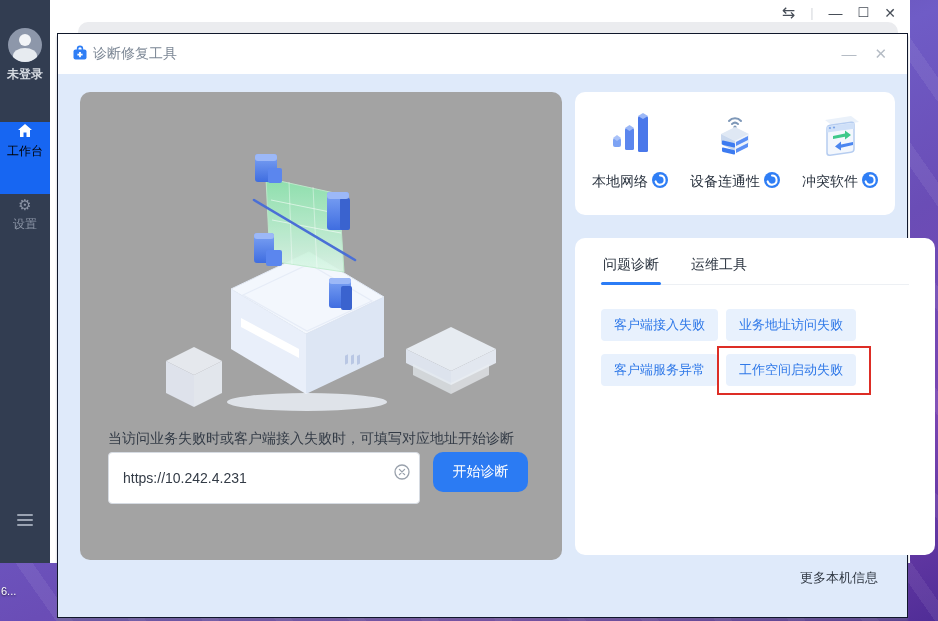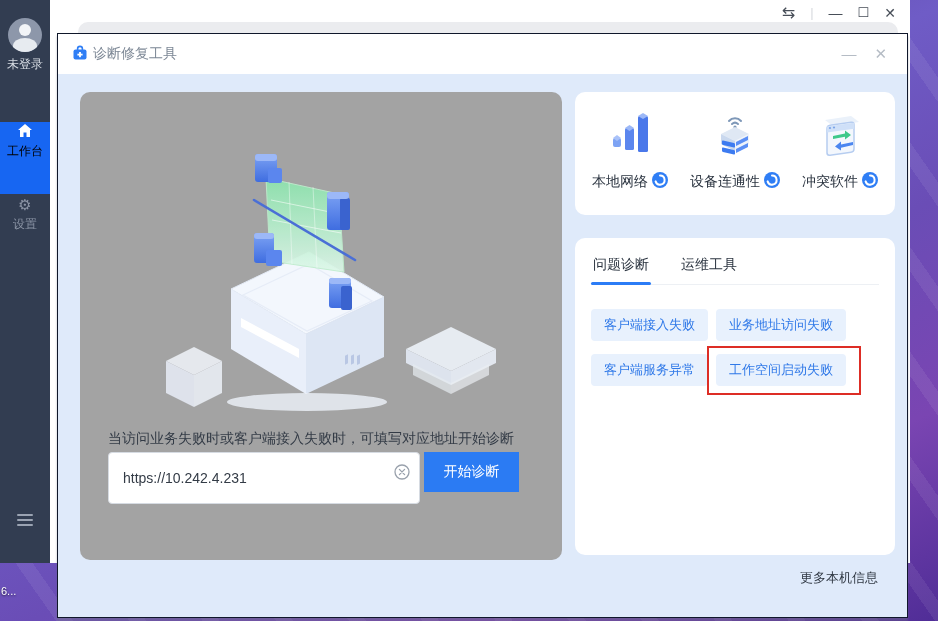--- a/index.html
+++ b/index.html
@@ -20,21 +20,21 @@
   .win-controls { position:absolute; right:14px; top:3px; display:flex; gap:15px;
     align-items:center; color:#474e58; font-size:14px; line-height:20px; }
   .win-controls .glyph { cursor:default; }
   .win-controls .swap { font-size:16px; }
   .win-controls .sep { color:#d7dade; font-size:13px; }
   .win-controls .maxi { font-size:13px; }
 
   
   .sidebar { position:absolute; left:0; top:0; width:50px; height:563px;
     background:#323d51; z-index:3; }
-  .avatar-wrap { text-align:center; padding-top:18px; }
+  .avatar-wrap { text-align:center; padding-top:28px;font-weight:bold; }
   .avatar { width:34px; height:34px; margin:0 auto; border-radius:50%;
     background:#8d97aa; position:relative; overflow:hidden; }
   .avatar .head { position:absolute; left:11px; top:6px; width:12px; height:12px;
     border-radius:50%; background:#f2f4f7; }
   .avatar .shoulders { position:absolute; left:5px; top:20px; width:24px; height:16px;
     border-radius:50% 50% 0 0; background:#e7ebf0; }
   .avatar-label { margin-top:4px; color:#d6dbe2; font-size:12px; text-align:center; }
   .nav-item { position:absolute; left:0; right:0; text-align:center; font-size:12px; }
   .nav-item .nav-icon { display:block; margin:0 auto 2px; height:18px; line-height:18px; }
   .nav-item.active { top:122px; height:72px; background:#1766f2; color:#000000; padding-top:1px; }
@@ -61,35 +61,35 @@
   .left-card { position:absolute; left:22px; top:18px; width:482px; height:468px;
     background:#a3a3a3; border-radius:10px; }
   .illu { display:block; margin:10px auto 0; }
   .hint { position:absolute; left:28px; top:338px; font-size:14px; color:#333b46; }
   .input-row { position:absolute; left:28px; top:360px; display:flex; align-items:center; }
   .addr-input-wrap { position:relative; width:312px; height:40px; }
   .addr-input { width:312px; height:52px; border:1px solid #d6dbe2; border-radius:4px;
     padding:0 34px 0 14px; font-size:14px; color:#333b46; outline:none;
     font-family:"Liberation Sans","DejaVu Sans",sans-serif; }
   .clear-icon { position:absolute; right:10px; top:12px; width:16px; height:16px; cursor:pointer; }
-  .start-btn { width:95px; height:40px; margin-left:4px; background:#2b7bf3; color:#fff;
-    border:none; border-radius:0; font-size:14px; cursor:pointer;
+  .start-btn { width:95px; height:40px; margin-left:13px; background:#2b7bf3; color:#fff;
+    border:none; border-radius:10px; font-size:14px; cursor:pointer;
     font-family:"Liberation Sans","DejaVu Sans",sans-serif; }
 
   
   .right-top { position:absolute; left:517px; top:18px; width:320px; height:123px;
     background:#fff; border-radius:10px; display:flex; justify-content:space-around;
     align-items:flex-start; padding:20px 6px 0; }
   .check-item { display:flex; flex-direction:column; align-items:center; gap:10px; }
   .check-label-row { display:flex; align-items:center; gap:4px; }
   .check-label { font-size:14px; color:#2b3440; }
 
   
-  .right-bottom { position:absolute; left:517px; top:164px; width:320px; height:317px;
-    background:#fff; border-radius:10px; padding:16px 16px 0; }
+  .right-bottom { position:absolute; left:517px; top:164px; width:360px; height:317px;
+    background:#fff; border-radius:10px; padding:16px 26px 0; }
   .tabs { display:flex; gap:28px; font-size:14px; color:#2b3440;
     border-bottom:1px solid #edf0f4; }
   .tab { position:relative; padding:2px 2px 10px; cursor:pointer; }
   .tab.active::after { content:""; position:absolute; left:0; right:0; bottom:-1px;
     height:3px; background:#2b7cf6; border-radius:2px; }
   .chips { margin-top:24px; display:grid; grid-template-columns:125px auto;
     column-gap:0; row-gap:13px; justify-content:start; }
   .chip { display:inline-block; background:#e8f1fd; color:#3079e8; font-size:13px;
     padding:7px 13px; border-radius:4px; cursor:pointer; justify-self:start; white-space:nowrap; }
   .chip-wrap { position:relative; justify-self:start; }

